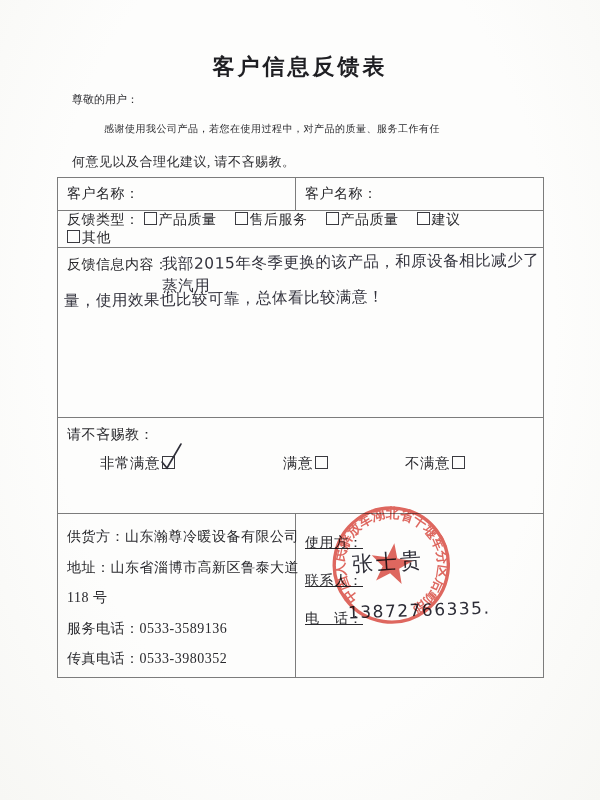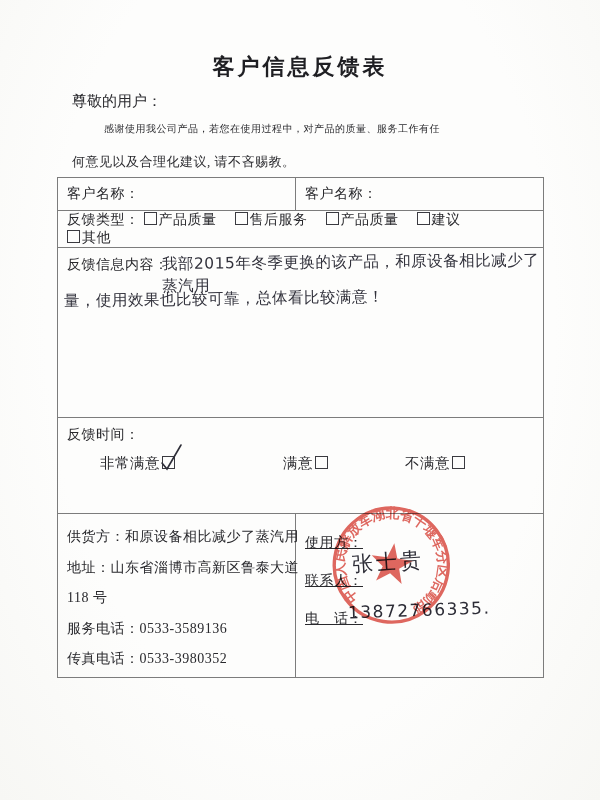--- a/index.html
+++ b/index.html
@@ -14,21 +14,21 @@
     position:absolute;left:0;top:0;width:600px;height:800px;
     background:
       radial-gradient(ellipse at 50% 40%, #fdfdfc 60%, #f7f7f4 100%);
   }
   .title{
     position:absolute;left:0;top:52px;width:600px;
     text-align:center;font-size:22px;font-weight:bold;
     letter-spacing:3px;color:#1f1f23;
     font-family:"Liberation Sans","DejaVu Sans",sans-serif;
   }
-  .salutation{position:absolute;left:72px;top:92px;font-size:15px;}
+  .salutation{position:absolute;left:72px;top:92px;font-size:11px;}
   .intro1{position:absolute;left:104px;top:122px;font-size:10px;letter-spacing:.5px;}
   .intro2{position:absolute;left:72px;top:153px;font-size:13px;letter-spacing:.5px;}
   table.form{
     position:absolute;left:57px;top:177px;width:486px;
     border-collapse:collapse;table-layout:fixed;
   }
   table.form td{
     border:1px solid #7c7c7c;
     padding:0 9px;font-size:14px;color:#29292d;
     vertical-align:middle;letter-spacing:.5px;
@@ -48,21 +48,21 @@
   .hand{
     font-family:"DejaVu Sans","Liberation Sans",sans-serif;
     color:#32323c;
   }
   .hw1{position:absolute;left:104px;top:4px;width:378px;font-size:15.5px;
        transform:rotate(-.6deg);letter-spacing:.5px;line-height:1.4;}
   .hw2{position:absolute;left:6px;top:40px;width:430px;font-size:15.5px;
        transform:rotate(-.8deg);letter-spacing:.5px;}
   .sat-opt{position:absolute;white-space:nowrap;font-size:14.5px;}
   .sat-opt .cbx{margin-left:2px;margin-right:0;}
-  .opt0{left:42px;top:36px;font-family:Liberation Mono, monospace;}
+  .opt0{left:42px;top:36px;}
   .opt1{left:225px;top:36px;}
   .opt2{left:347px;top:36px;}
   .checkwrap{position:relative;display:inline-block;}
   .checkmark{position:absolute;left:-1px;top:-15px;pointer-events:none;}
   .sup-line{line-height:30.5px;white-space:nowrap;}
   .sup-cell{padding-top:8px !important;}
   .use-line{line-height:38px;white-space:nowrap;position:relative;z-index:2;}
   .use-cell{padding-top:10px !important;text-decoration:underline;}
   .hw-name{
     position:absolute;left:56px;top:34px;font-size:21px;z-index:3;
@@ -119,38 +119,38 @@
     <tr class="r3">
       <td colspan="2">
         <span>反馈信息内容：</span>
         <div class="hand hw1">我部2015年冬季更换的该产品，和原设备相比减少了蒸汽用</div>
         <div class="hand hw2">量，使用效果也比较可靠，总体看比较满意！</div>
       </td>
     </tr>
 
     <tr class="r4">
       <td colspan="2">
-        <span>反馈时间：</span>
+        <span>请不吝赐教：</span>
         <span class="sat-opt opt0">
           <span>非常满意</span><span class="checkwrap"><span class="cbx"></span><svg class="checkmark" width="26" height="30" viewBox="0 0 26 30">
                   <polyline points="3,22 8,28 22,4" fill="none" stroke="#2e2e38" stroke-width="1.6" stroke-linecap="round"></polyline>
                 </svg></span>
         </span>
         <span class="sat-opt opt1">
           <span>满意</span><span class="cbx"></span>
         </span>
         <span class="sat-opt opt2">
           <span>不满意</span><span class="cbx"></span>
         </span>
       </td>
     </tr>
 
     <tr class="r5">
       <td class="sup-cell">
-        <div class="sup-line">供货方：和原设备相比减少了蒸汽用</div>
+        <div class="sup-line">供货方：山东瀚尊冷暖设备有限公司</div>
         <div class="sup-line">地址：山东省淄博市高新区鲁泰大道</div>
         <div class="sup-line">118 号</div>
         <div class="sup-line">服务电话：0533-3589136</div>
         <div class="sup-line">传真电话：0533-3980352</div>
       </td>
       <td class="use-cell">
         <div class="use-line">使用方：</div>
         <div class="use-line">联系人：</div>
         <div class="use-line">电　话：</div>
         <div class="hand hw-name">张士贵</div>

